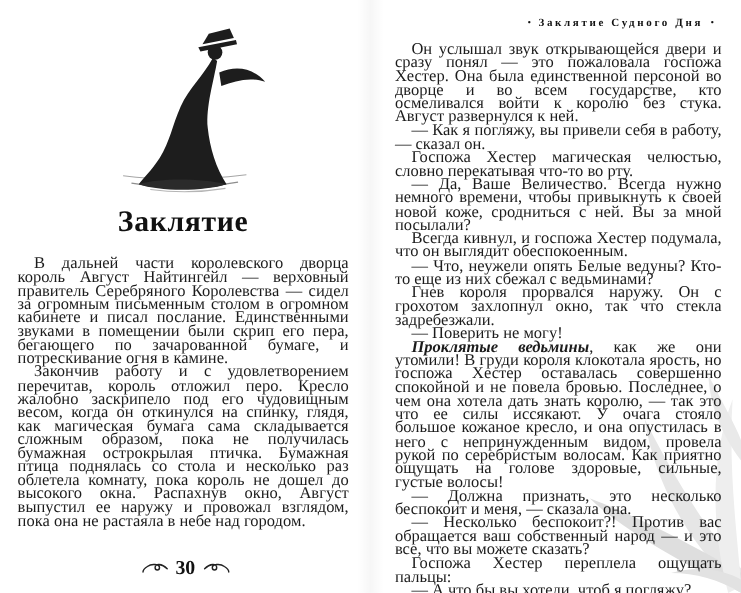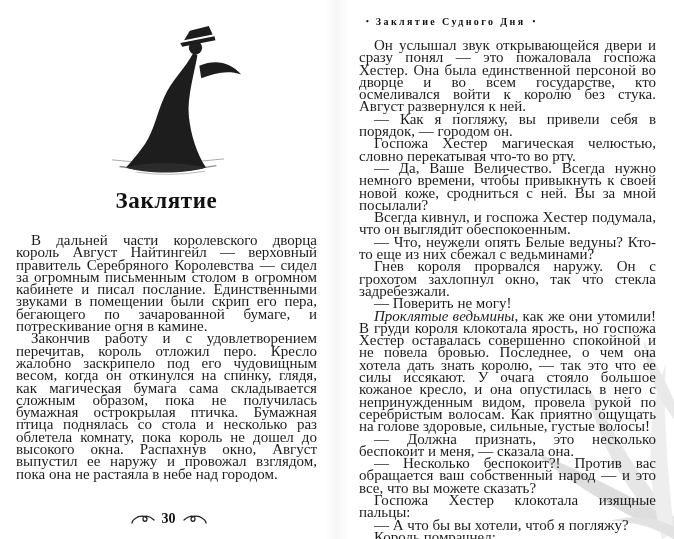--- a/index.html
+++ b/index.html
@@ -15,38 +15,38 @@
   .spine-shadow{
     position:absolute;left:325px;top:0;width:24px;height:100%;z-index:0;
     background:linear-gradient(90deg,rgba(0,0,0,0) 0%,rgba(0,0,0,0.035) 50%,rgba(0,0,0,0) 100%);
   }
   .spread{position:relative;z-index:1;display:flex;width:674px;height:539px;}
   .page{width:337px;box-sizing:border-box;position:relative;}
   .page-left{padding:18px 20px 30px 16px;}
   .page-right{padding:16px 18px 30px 22px;}
   .illustration{height:158px;display:flex;justify-content:center;align-items:flex-end;margin-bottom:6px;}
   .chapter-title{
-    text-align:center;font-size:23px;line-height:30px;letter-spacing:0.6px;
+    text-align:center;font-size:27px;line-height:30px;letter-spacing:0.6px;
     margin:10px 0 18px 0;color:#111;
   }
   .running-header{
-    text-align:left;font-size:10px;font-weight:bold;letter-spacing:2.4px;
+    text-align:right;font-size:10px;font-weight:bold;letter-spacing:2.4px;
     margin-bottom:12px;color:#111;white-space:nowrap;
   }
   .running-header .bullet{letter-spacing:0;margin:0 7px;font-size:8px;vertical-align:1px;}
   .body-text p{
     margin:0;text-indent:15px;text-align:justify;
     font-size:15px;line-height:12.3px;
   }
-  .body-text .lead-italic{font-style:italic;font-weight:normal;}
+  .body-text .lead-italic{font-style:italic;font-weight:bold;}
   .page-footer{
     position:absolute;left:0;right:0;bottom:12px;
     display:flex;justify-content:center;align-items:center;gap:7px;
   }
-  .page-number{font-size:14px;font-weight:bold;color:#111;}
+  .page-number{font-size:18px;font-weight:bold;color:#111;}
   .flourish{display:inline-block;line-height:0;}
   .flourish.mirrored{transform:scaleX(-1);}
 </style>
 </head>
 <body>
 
 <svg class="bg-decor" width="250" height="270" viewBox="0 0 250 270">
   <path d="M250 270 C205 228 172 175 162 112 C188 164 220 216 250 248 Z" fill="#e6e6e6"></path>
   <path d="M250 270 C198 243 146 216 112 184 C155 200 212 230 250 252 Z" fill="#dedede"></path>
   <path d="M238 270 C222 208 222 146 242 94 C238 155 246 218 250 264 Z" fill="#eeeeee"></path>
@@ -104,30 +104,30 @@
   </div>
 
   <div class="page page-right">
 
     <div class="running-header">
       <span class="bullet">•</span><span>Заклятие Судного Дня</span><span class="bullet">•</span>
     </div>
 
     <div class="body-text">
       <p>Он услышал звук открывающейся двери и сразу понял — это пожаловала госпожа Хестер. Она была единственной персоной во дворце и во всем государстве, кто осмеливался войти к королю без стука. Август развернулся к ней.</p>
-      <p>— Как я погляжу, вы привели себя в порядок, — городом он.</p>
+      <p>— Как я погляжу, вы привели себя в работу, — сказал он.</p>
       <p>Госпожа Хестер магическая челюстью, словно перекатывая что-то во рту.</p>
       <p>— Да, Ваше Величество. Всегда нужно немного времени, чтобы привыкнуть к своей новой коже, сродниться с ней. Вы за мной посылали?</p>
       <p>Всегда кивнул, и госпожа Хестер подумала, что он выглядит обеспокоенным.</p>
       <p>— Что, неужели опять Белые ведуны? Кто-то еще из них сбежал с ведьминами?</p>
       <p>Гнев короля прорвался наружу. Он с грохотом захлопнул окно, так что стекла задребезжали.</p>
       <p>— Поверить не могу!</p>
       <p><span class="lead-italic">Проклятые ведьмины</span><span>, как же они утомили! В груди короля клокотала ярость, но госпожа Хестер оставалась совершенно спокойной и не повела бровью. Последнее, о чем она хотела дать знать королю, — так это что ее силы иссякают. У очага стояло большое кожаное кресло, и она опустилась в него с непринужденным видом, провела рукой по серебристым волосам. Как приятно ощущать на голове здоровые, сильные, густые волосы!</span></p>
       <p>— Должна признать, это несколько беспокоит и меня, — сказала она.</p>
       <p>— Несколько беспокоит?! Против вас обращается ваш собственный народ — и это все, что вы можете сказать?</p>
-      <p>Госпожа Хестер клокотала изящные пальцы:</p>
+      <p>Госпожа Хестер переплела ощущать пальцы:</p>
       <p>— А что бы вы хотели, чтоб я погляжу?</p>
       <p>Король помрачнел:</p>
     </div>
 
   </div>
 
 </div>
 
 </body></html>

